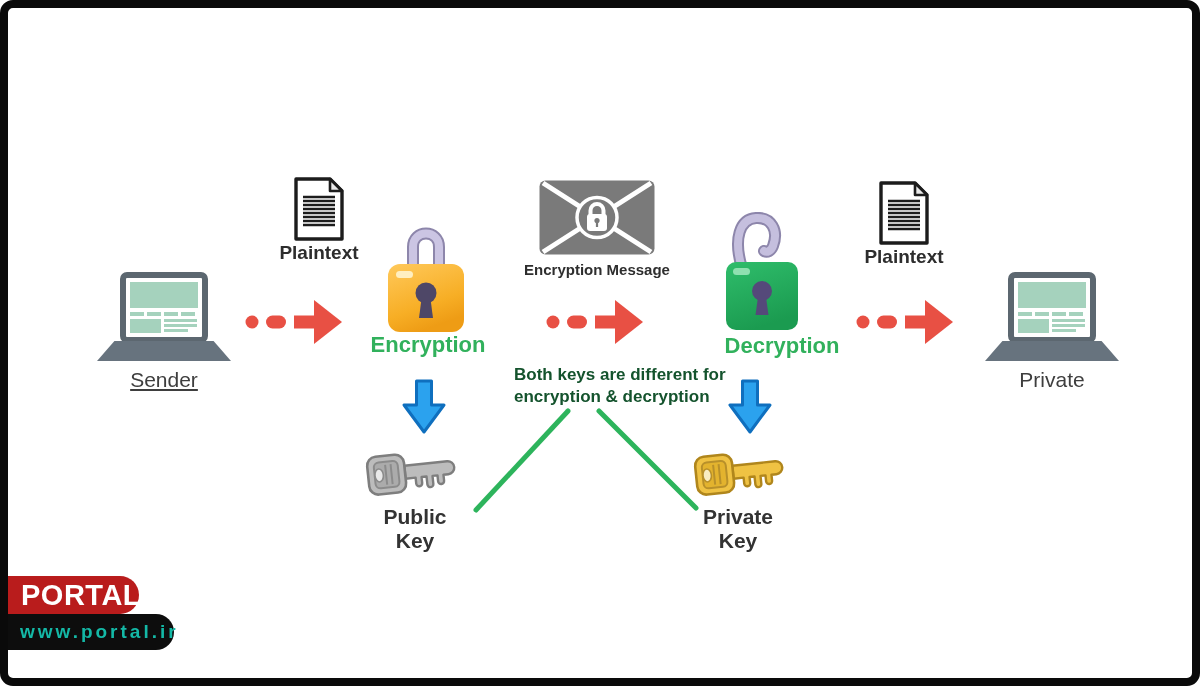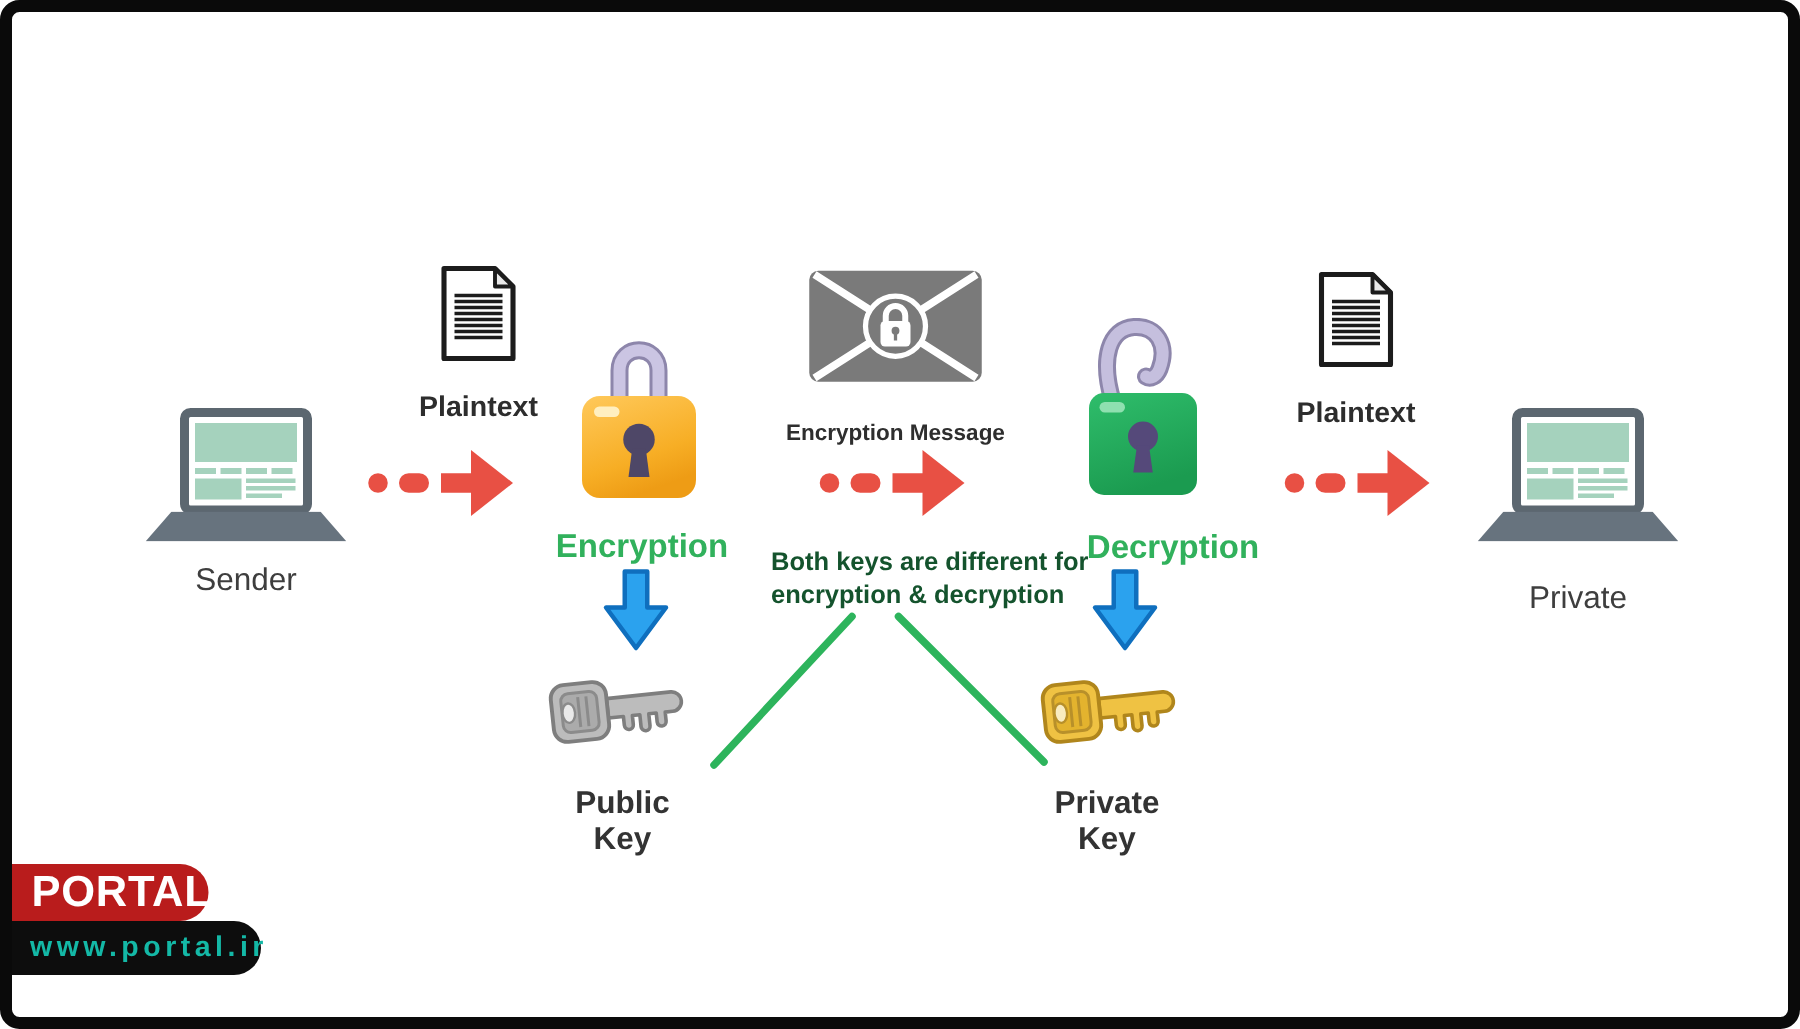--- a/index.html
+++ b/index.html
@@ -2,21 +2,21 @@
 <html><head>
 <meta charset="utf-8">
 <style>
   html,body{margin:0;padding:0;background:#fff;}
   #canvas{position:relative;width:1200px;height:686px;background:#fff;overflow:hidden;
           font-family:"Liberation Sans",sans-serif;}
   .abs{position:absolute;}
   #frame{position:absolute;left:0;top:0;right:0;bottom:0;border:8px solid #0a0a0a;
          border-radius:13px;pointer-events:none;z-index:40;}
   
-  .lbl{position:absolute;text-align:center;color:#3e3e3e;margin-top:19px;}
+  .lbl{position:absolute;text-align:center;color:#3e3e3e;}
   .lbl-node{font-size:21px;font-weight:500;}
   .lbl-doc{font-size:19px;font-weight:600;color:#2d2d2d;}
   .lbl-green{font-size:22px;font-weight:700;color:#31b15c;}
   .lbl-msg{font-size:15px;font-weight:700;color:#2e2e2e;}
   .lbl-key{font-size:21px;font-weight:600;color:#333;}
   #note{position:absolute;left:514px;top:364px;width:220px;text-align:left;
         font-size:17px;font-weight:600;color:#14532d;line-height:22px;}
   
   .laptop{position:absolute;width:134px;height:93px;}
   .lap-screen{position:absolute;left:23px;top:0;width:76px;height:59px;background:#fff;
@@ -47,21 +47,21 @@
       <div class="teal" style="left:21px;top:34px;width:14px;height:4px;"></div>
       <div class="teal" style="left:38px;top:34px;width:14px;height:4px;"></div>
       <div class="teal" style="left:55px;top:34px;width:14px;height:4px;"></div>
       <div class="teal" style="left:4px;top:41px;width:31px;height:14px;"></div>
       <div class="teal" style="left:38px;top:41px;width:33px;height:3px;"></div>
       <div class="teal" style="left:38px;top:46px;width:33px;height:3px;"></div>
       <div class="teal" style="left:38px;top:51px;width:24px;height:3px;"></div>
     </div>
     <div class="lap-base"></div>
   </div>
-  <div class="lbl lbl-node" style="left:97px;top:356px;width:134px;">Sender</div>
+  <div class="lbl lbl-node" style="left:97px;top:368px;width:134px;text-decoration:underline;">Sender</div>
 
   <div class="abs" style="left:293px;top:177px;">
     <svg width="52" height="64" viewBox="0 0 52 64">
       <path d="M3 2 H37 L49 14 V62 H3 Z" fill="#ffffff" stroke="#1c1c1c" stroke-width="3.4" stroke-linejoin="round"></path>
       <path d="M37 2 L49 14 H37 Z" fill="#e9e9e9" stroke="#1c1c1c" stroke-width="2.6" stroke-linejoin="round"></path>
       <path d="M10 20 H42 M10 24 H42 M10 28 H42 M10 32 H42 M10 36 H42 M10 40 H42 M10 44 H42 M10 48 H42" stroke="#1c1c1c" stroke-width="2.4"></path>
     </svg>
   </div>
   <div class="lbl lbl-doc" style="left:268px;top:242px;width:102px;">Plaintext</div>
 

